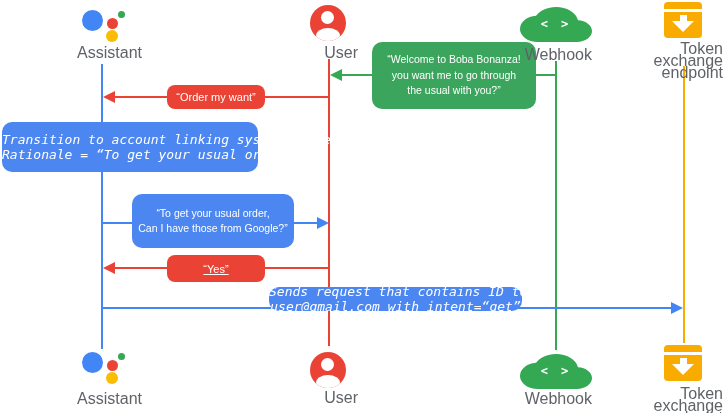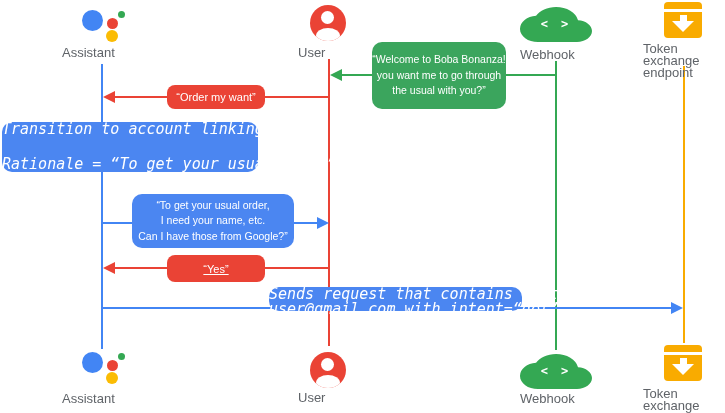--- a/index.html
+++ b/index.html
@@ -43,32 +43,32 @@
   .ah-sends   { left: 671px; top: 302px; border-left-color: #4285F4; }
 
   
   .bubble, .note, .pill {
     position: absolute; z-index: 3; color: #ffffff; text-align: center;
     display: flex; flex-direction: column; justify-content: center;
   }
   .bubble { font-size: 10.5px; line-height: 15.5px; border-radius: 10px; white-space: nowrap; }
   .pill   { font-size: 11px; border-radius: 8px; white-space: nowrap; }
   .note   { font-family: "DejaVu Sans Mono", monospace; font-style: italic;
-            font-size: 15px; line-height: 15px; border-radius: 10px; white-space: nowrap; justify-content: space-between; }
-
-  .bx-welcome { left: 372px; top: 42px;  width: 134px; height: 67px; background: #3BA55D; }
+            font-size: 13px; line-height: 15px; border-radius: 10px; white-space: nowrap; }
+
+  .bx-welcome { left: 372px; top: 42px;  width: 164px; height: 67px; background: #3BA55D; }
   .bx-order   { left: 167px; top: 85px;  width: 98px;  height: 24px; background: #EA4335; }
   .bx-note1   { left: 2px;   top: 122px; width: 256px; height: 50px; background: #4B86F1; }
   .bx-ask     { left: 132px; top: 194px; width: 162px; height: 54px; background: #4B86F1; }
   .bx-yes     { left: 167px; top: 255px; width: 98px;  height: 27px; background: #EA4335; text-decoration: underline; }
   .bx-note2   { left: 269px; top: 287px; width: 253px; height: 24px; background: #4B86F1; }
 
   
-  .actor-label { position: absolute; z-index: 3; font-size: 13px; color: #5F6368;
-                 text-align: left; line-height: 12px; }
+  .actor-label { position: absolute; z-index: 3; font-size: 16px; color: #5F6368;
+                 text-align: right; line-height: 12px; }
 
   
   .dot { position: absolute; border-radius: 50%; z-index: 3; }
 
   
   .user-circle { position: absolute; width: 36px; height: 36px; border-radius: 50%;
                  background: #EA4335; overflow: hidden; z-index: 3; }
   .user-head { position: absolute; left: 11px; top: 6px; width: 13px; height: 13px;
                border-radius: 50%; background: #ffffff; }
   .user-body { position: absolute; left: 6px; top: 23px; width: 24px; height: 16px;
@@ -122,21 +122,20 @@
 
   <div class="pill bx-order">“Order my want”</div>
 
   <div class="note bx-note1">
     <div>Transition to account linking system scene.</div>
     <div>Rationale = “To get your usual order”</div>
   </div>
 
   <div class="bubble bx-ask">
     <div>“To get your usual order,</div>
-    <div>I need your name, etc.</div>
     <div>Can I have those from Google?”</div>
   </div>
 
   <div class="pill bx-yes">“Yes”</div>
 
   <div class="note bx-note2">
     <div>Sends request that contains ID token for</div>
     <div>user@gmail.com with intent=“get”</div>
   </div>
 

